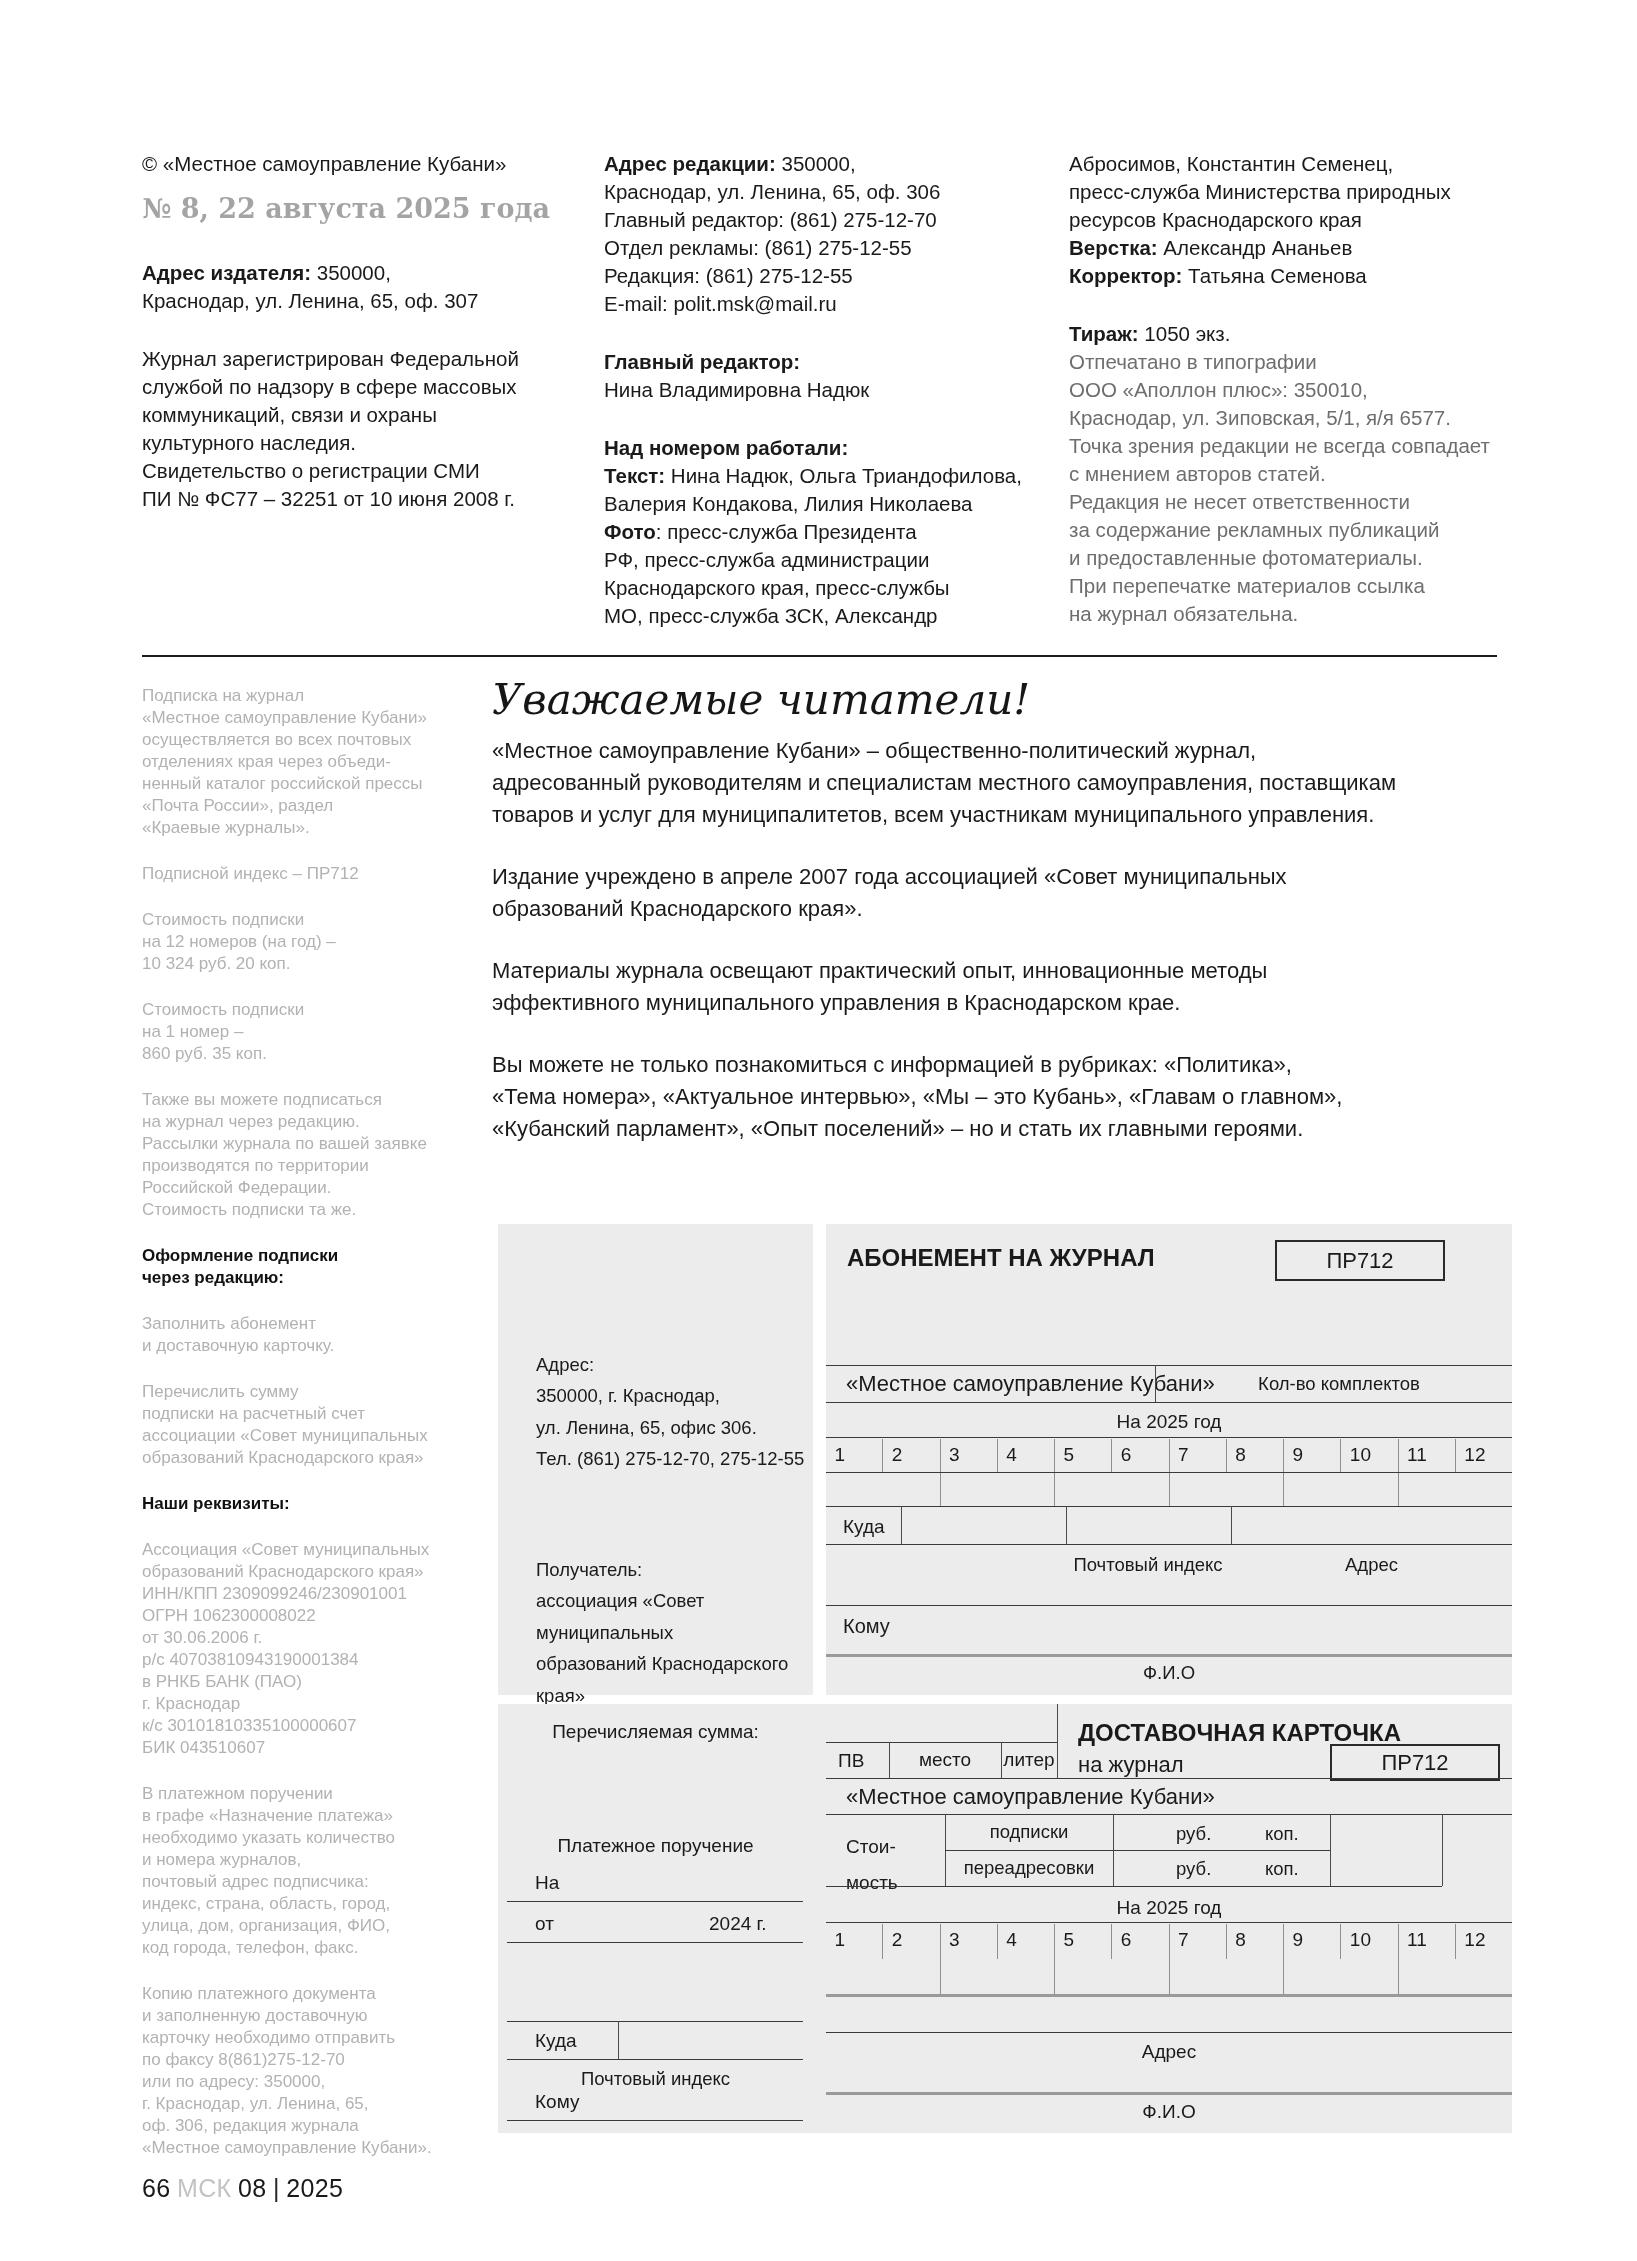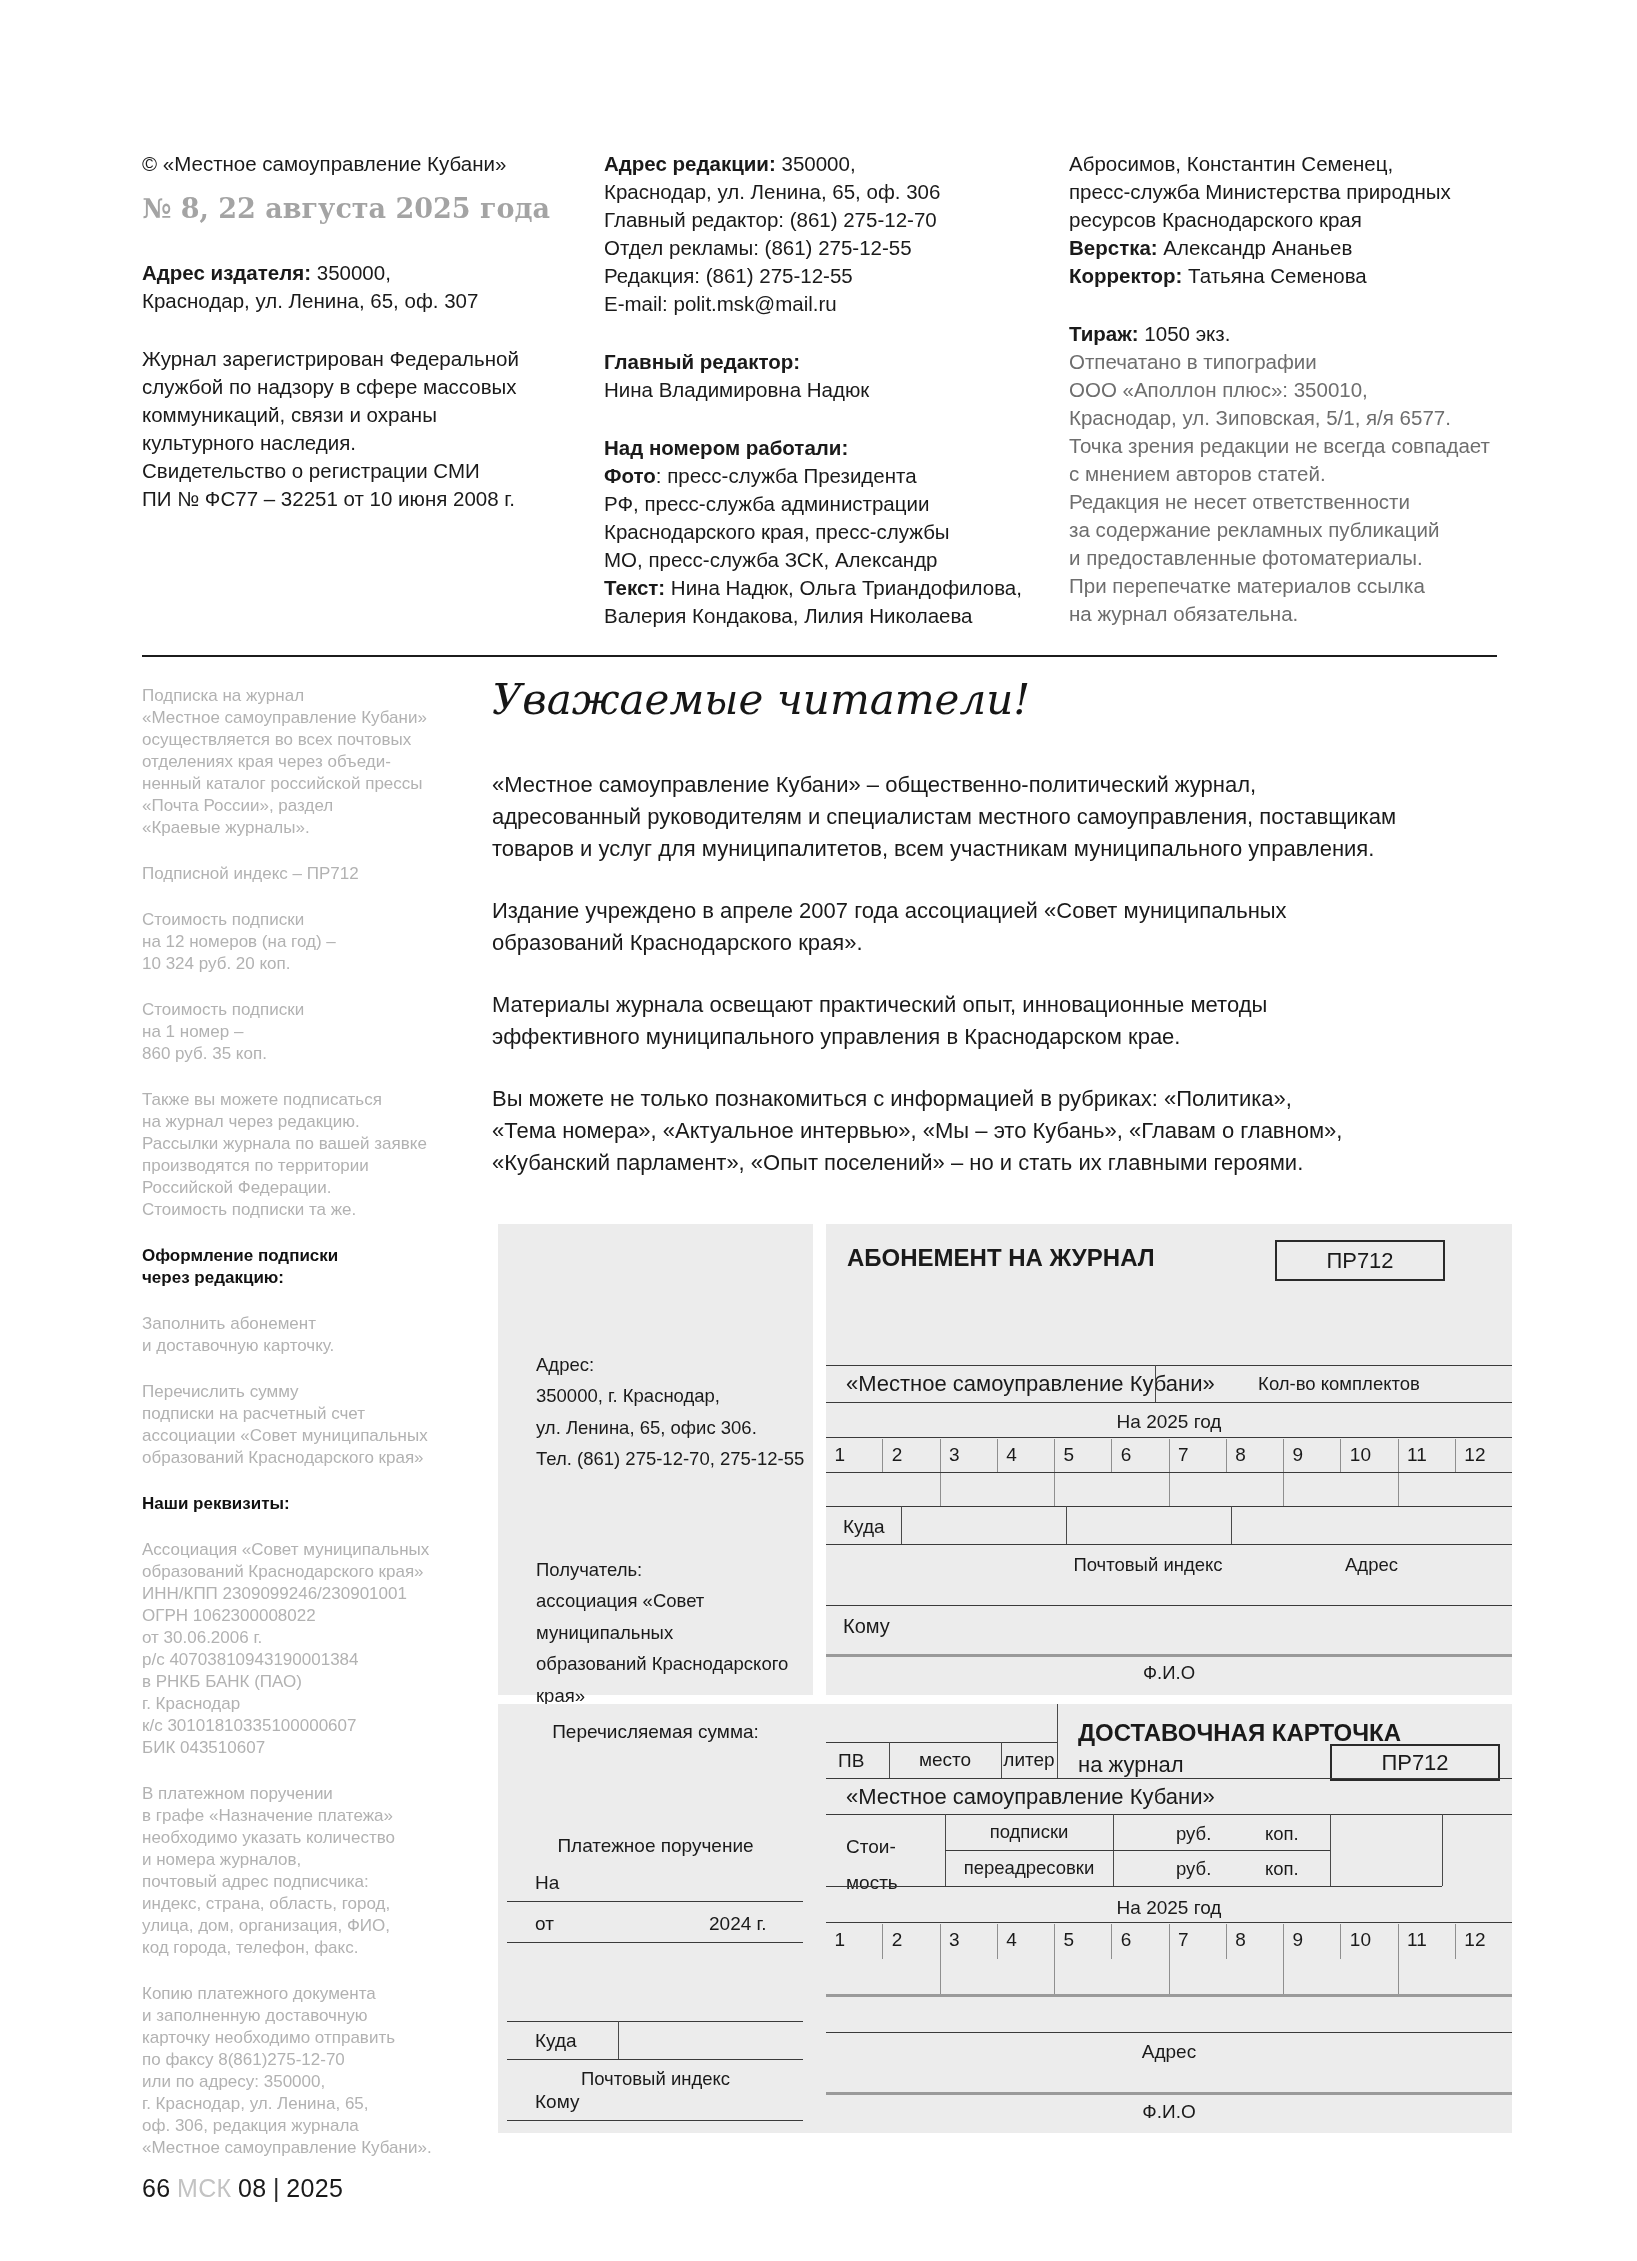--- a/index.html
+++ b/index.html
@@ -25,21 +25,21 @@
 
   
   .sidebar{position:absolute;left:142px;top:685px;width:310px;
            font-size:17px;line-height:22px;color:#b2b2b2;}
   .sidebar p{margin:0 0 24px 0;}
   .sidebar p.hd{color:#111;font-weight:700;}
 
   
   .letter-title{position:absolute;left:492px;top:675px;
       font-family:"DejaVu Serif", serif;font-style:italic;font-size:42px;color:#161616;}
-  .letter{position:absolute;left:492px;top:769px;width:1026px;font-size:22px;line-height:32px;}
+  .letter{position:absolute;left:492px;top:735px;width:1026px;font-size:22px;line-height:32px;}
   .letter p{margin:0 0 30px 0;}
 
   
   .panel{position:absolute;background:#ececec;}
   #panel-lt{left:498px;top:1224px;width:315px;height:471px;}
   #panel-ab{left:826px;top:1224px;width:686px;height:471px;}
   #panel-lb{left:498px;top:1704px;width:338px;height:429px;}
   #panel-dk{left:826px;top:1704px;width:686px;height:429px;}
   .panel .abs{position:absolute;}
   .ln{position:absolute;background:#3a3a3a;height:1.3px;}
@@ -83,26 +83,26 @@
   <div class="imp-col" id="col2">
     <p class="pre gap-b"><span class="b">Адрес редакции:</span><span> 350000,
 Краснодар, ул. Ленина, 65, оф. 306
 Главный редактор: (861) 275-12-70
 Отдел рекламы: (861) 275-12-55
 Редакция: (861) 275-12-55
 E-mail: polit.msk@mail.ru</span></p>
     <p class="pre gap-b"><span class="b">Главный редактор:</span><span>
 Нина Владимировна Надюк</span></p>
     <p class="b">Над номером работали:</p>
+    <p class="pre"><span class="b">Текст:</span><span> Нина Надюк, Ольга Триандофилова,
+Валерия Кондакова, Лилия Николаева</span></p>
     <p class="pre"><span class="b">Фото</span><span>: пресс-служба Президента
 РФ, пресс-служба администрации
 Краснодарского края, пресс-службы
 МО, пресс-служба ЗСК, Александр</span></p>
-    <p class="pre"><span class="b">Текст:</span><span> Нина Надюк, Ольга Триандофилова,
-Валерия Кондакова, Лилия Николаева</span></p>
   </div>
 
   <div class="imp-col" id="col3">
     <p class="pre">Абросимов, Константин Семенец,
 пресс-служба Министерства природных
 ресурсов Краснодарского края</p>
     <p><span class="b">Верстка:</span><span> Александр Ананьев</span></p>
     <p><span class="b">Корректор:</span><span> Татьяна Семенова</span></p>
     <p class="gap-t"><span class="b">Тираж:</span><span> 1050 экз.</span></p>
     <p class="pre graytxt">Отпечатано в типографии

